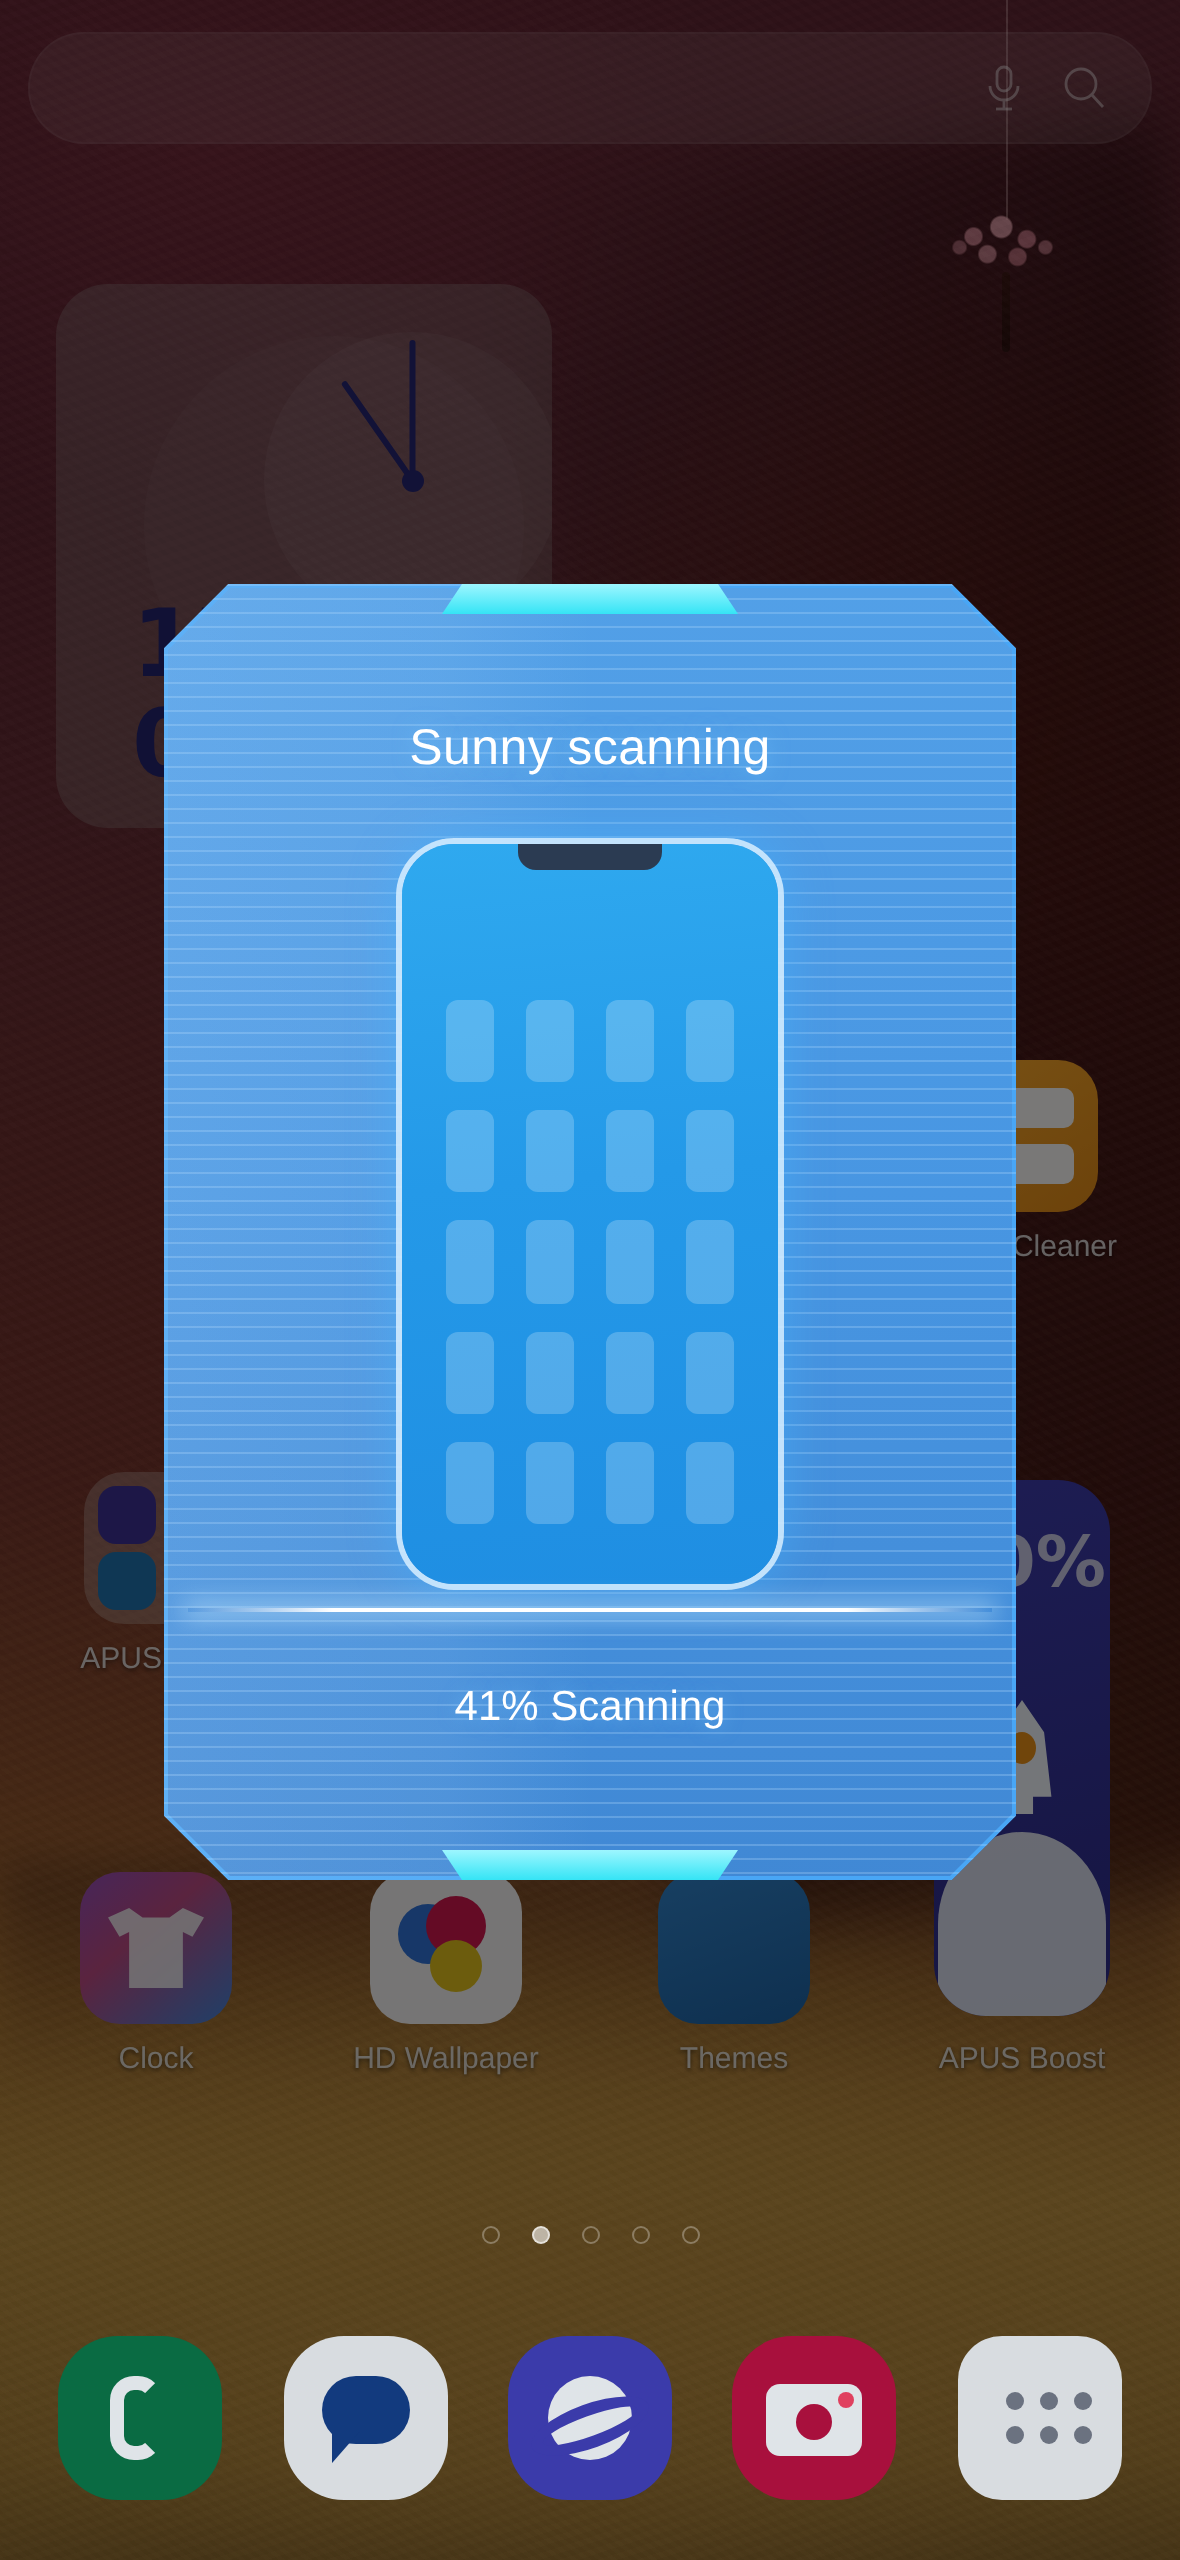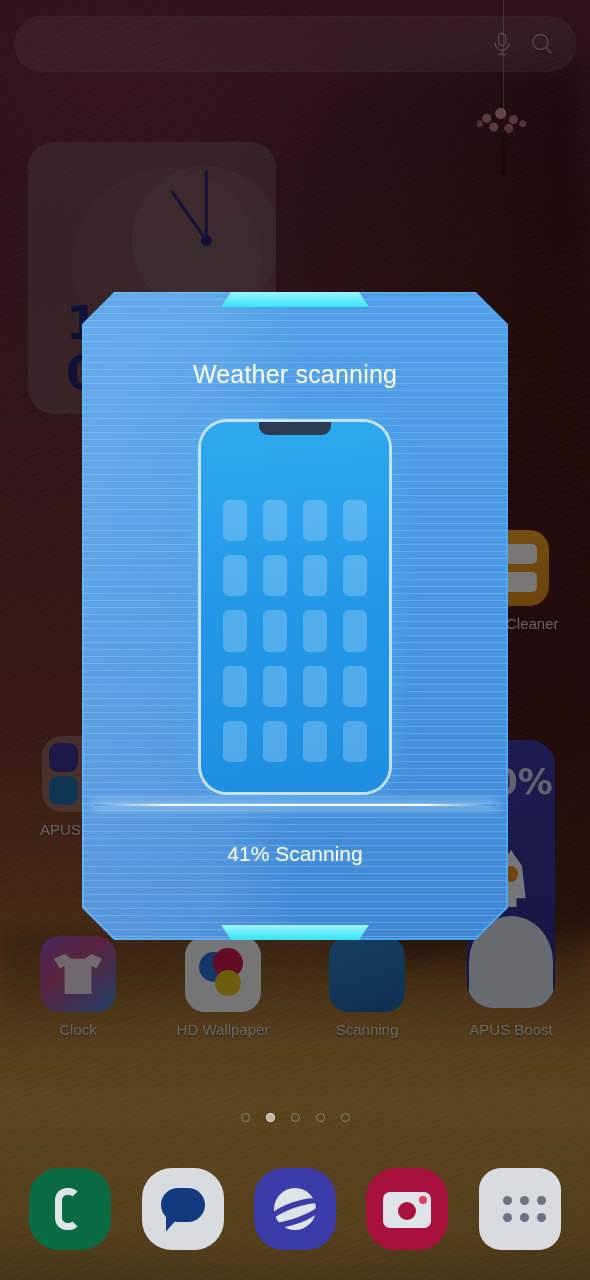--- a/index.html
+++ b/index.html
@@ -309,41 +309,41 @@
   <div class="tile hdwall">
     <div style="position:absolute;left:14px;top:16px;width:30px;height:30px;border-radius:50%;background:#2e6fd0;"></div>
     <div style="position:absolute;left:28px;top:12px;width:30px;height:30px;border-radius:50%;background:#c8164b;"></div>
     <div style="position:absolute;left:30px;top:34px;width:26px;height:26px;border-radius:50%;background:#d8b91a;"></div>
   </div>
   <div class="lbl">HD Wallpaper</div>
 </div>
 
 <div class="app" style="left:319px;top:936px;">
   <div class="tile weather"></div>
-  <div class="lbl">Scanning</div>
+  <div class="lbl">Themes</div>
 </div>
 
 <div class="app wide" style="left:451px;top:936px;">
   <div class="tile" style="background:transparent;"></div>
   <div class="lbl">APUS Boost</div>
 </div>
 
 <div id="dim"></div>
 
 <div id="scan-dialog">
   <div class="frame">
     <div class="frame-inner"></div>
   </div>
   <div class="scanlines"></div>
   <div class="sweep"></div>
 
   <div class="cyan-tab top"></div>
   <div class="cyan-tab bottom"></div>
 
-  <div class="scan-title">Weather scanning</div>
+  <div class="scan-title">Sunny scanning</div>
 
   <div class="phone-illo">
     <div class="notch"></div>
     <div class="grid">
       <i></i>
         <i></i>
         <i></i>
         <i></i>
       <i></i>
         <i></i>

